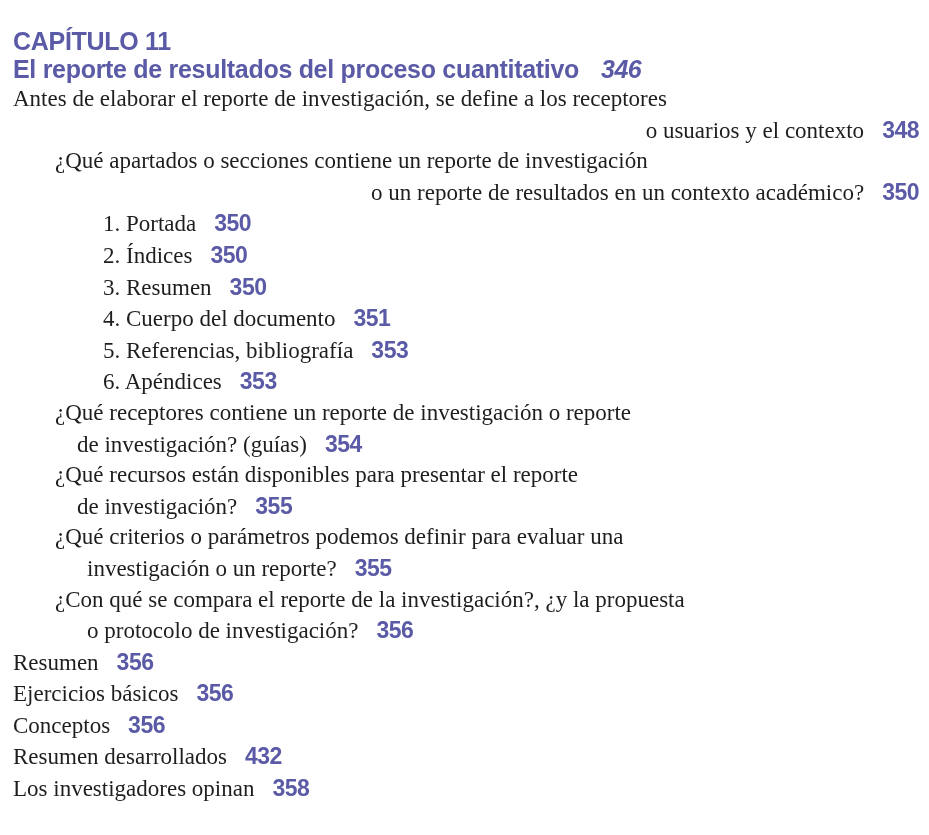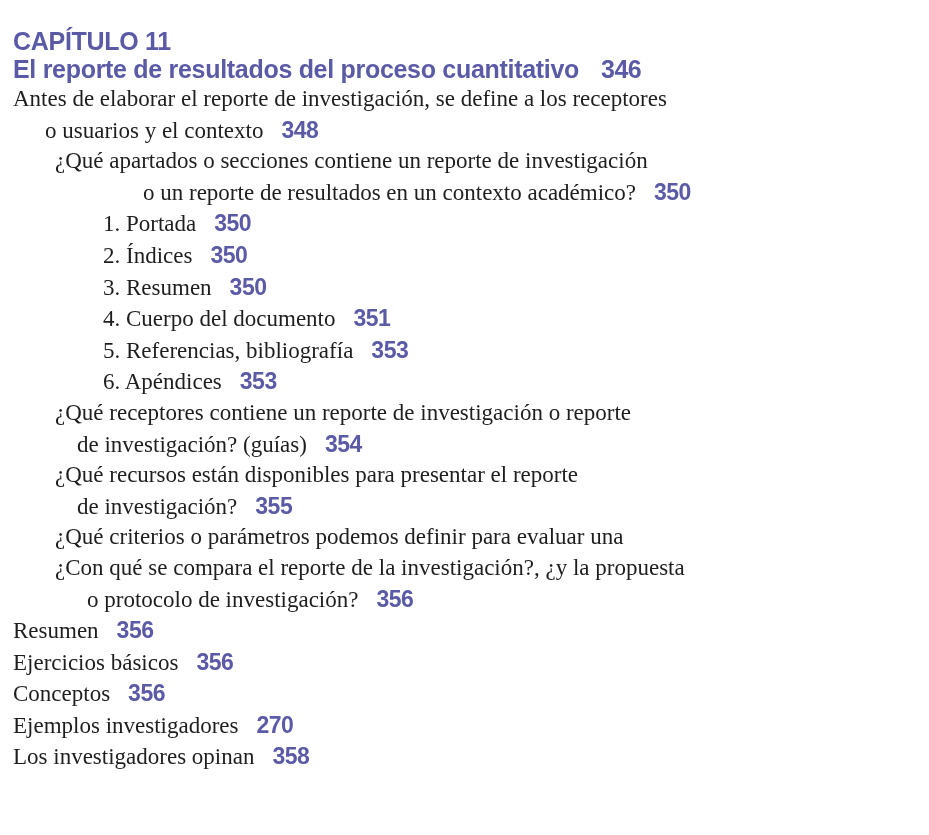--- a/index.html
+++ b/index.html
@@ -27,44 +27,44 @@
   }
   .h-title{
     font-family:"Liberation Sans",sans-serif;
     font-weight:700;
     font-size:25px;
     line-height:29px;
     letter-spacing:-0.3px;
     color:var(--accent);
     white-space:nowrap;
   }
-  .h-title .pnum{font-size:25px;margin-left:22px;}
+  .h-title .pnum{font-size:25px;margin-left:22px;font-style:italic;}
   .line{
     font-family:"Liberation Serif","DejaVu Serif",serif;
     font-size:23px;
     line-height:30.6px;
     color:var(--ink);
     white-space:nowrap;
   }
   .pnum{
     font-family:"Liberation Sans",sans-serif;
     font-weight:700;
     font-size:23px;
     letter-spacing:-0.5px;
     color:var(--accent);
     margin-left:18px;
   }
   
   .ind-0{padding-left:0px;}
-  .ind-1{padding-left:32px;}
+  .ind-1{padding-left:32px;text-align:right;}
   .ind-2{padding-left:42px;}
   .ind-3{padding-left:64px;}
   .ind-4{padding-left:74px;}
   .ind-5{padding-left:90px;}
-  .ind-6{padding-left:130px;}
+  .ind-6{padding-left:130px;text-align:right;}
 </style>
 </head>
 <body>
 
 <div class="page">
   <div class="h-chapter">CAPÍTULO 11</div>
   <div class="h-title">
     <span>El reporte de resultados del proceso cuantitativo</span><span class="pnum">346</span>
   </div>
   <div>
@@ -76,21 +76,22 @@
       <div class="line ind-5"><span>2. Índices</span><span class="pnum">350</span></div>
       <div class="line ind-5"><span>3. Resumen</span><span class="pnum">350</span></div>
       <div class="line ind-5"><span>4. Cuerpo del documento</span><span class="pnum">351</span></div>
       <div class="line ind-5"><span>5. Referencias, bibliografía</span><span class="pnum">353</span></div>
       <div class="line ind-5"><span>6. Apéndices</span><span class="pnum">353</span></div>
       <div class="line ind-2"><span>¿Qué receptores contiene un reporte de investigación o reporte</span></div>
       <div class="line ind-3"><span>de investigación? (guías)</span><span class="pnum">354</span></div>
       <div class="line ind-2"><span>¿Qué recursos están disponibles para presentar el reporte</span></div>
       <div class="line ind-3"><span>de investigación?</span><span class="pnum">355</span></div>
       <div class="line ind-2"><span>¿Qué criterios o parámetros podemos definir para evaluar una</span></div>
+      <div class="line ind-4"><span>investigación o un reporte?</span><span class="pnum">355</span></div>
       <div class="line ind-2"><span>¿Con qué se compara el reporte de la investigación?, ¿y la propuesta</span></div>
       <div class="line ind-4"><span>o protocolo de investigación?</span><span class="pnum">356</span></div>
       <div class="line ind-0"><span>Resumen</span><span class="pnum">356</span></div>
       <div class="line ind-0"><span>Ejercicios básicos</span><span class="pnum">356</span></div>
       <div class="line ind-0"><span>Conceptos</span><span class="pnum">356</span></div>
-      <div class="line ind-0"><span>Ejemplos investigadores</span><span class="pnum">270</span></div>
+      <div class="line ind-0"><span>Resumen desarrollados</span><span class="pnum">432</span></div>
       <div class="line ind-0"><span>Los investigadores opinan</span><span class="pnum">358</span></div>
     </div>
 </div>
 
 </body></html>

